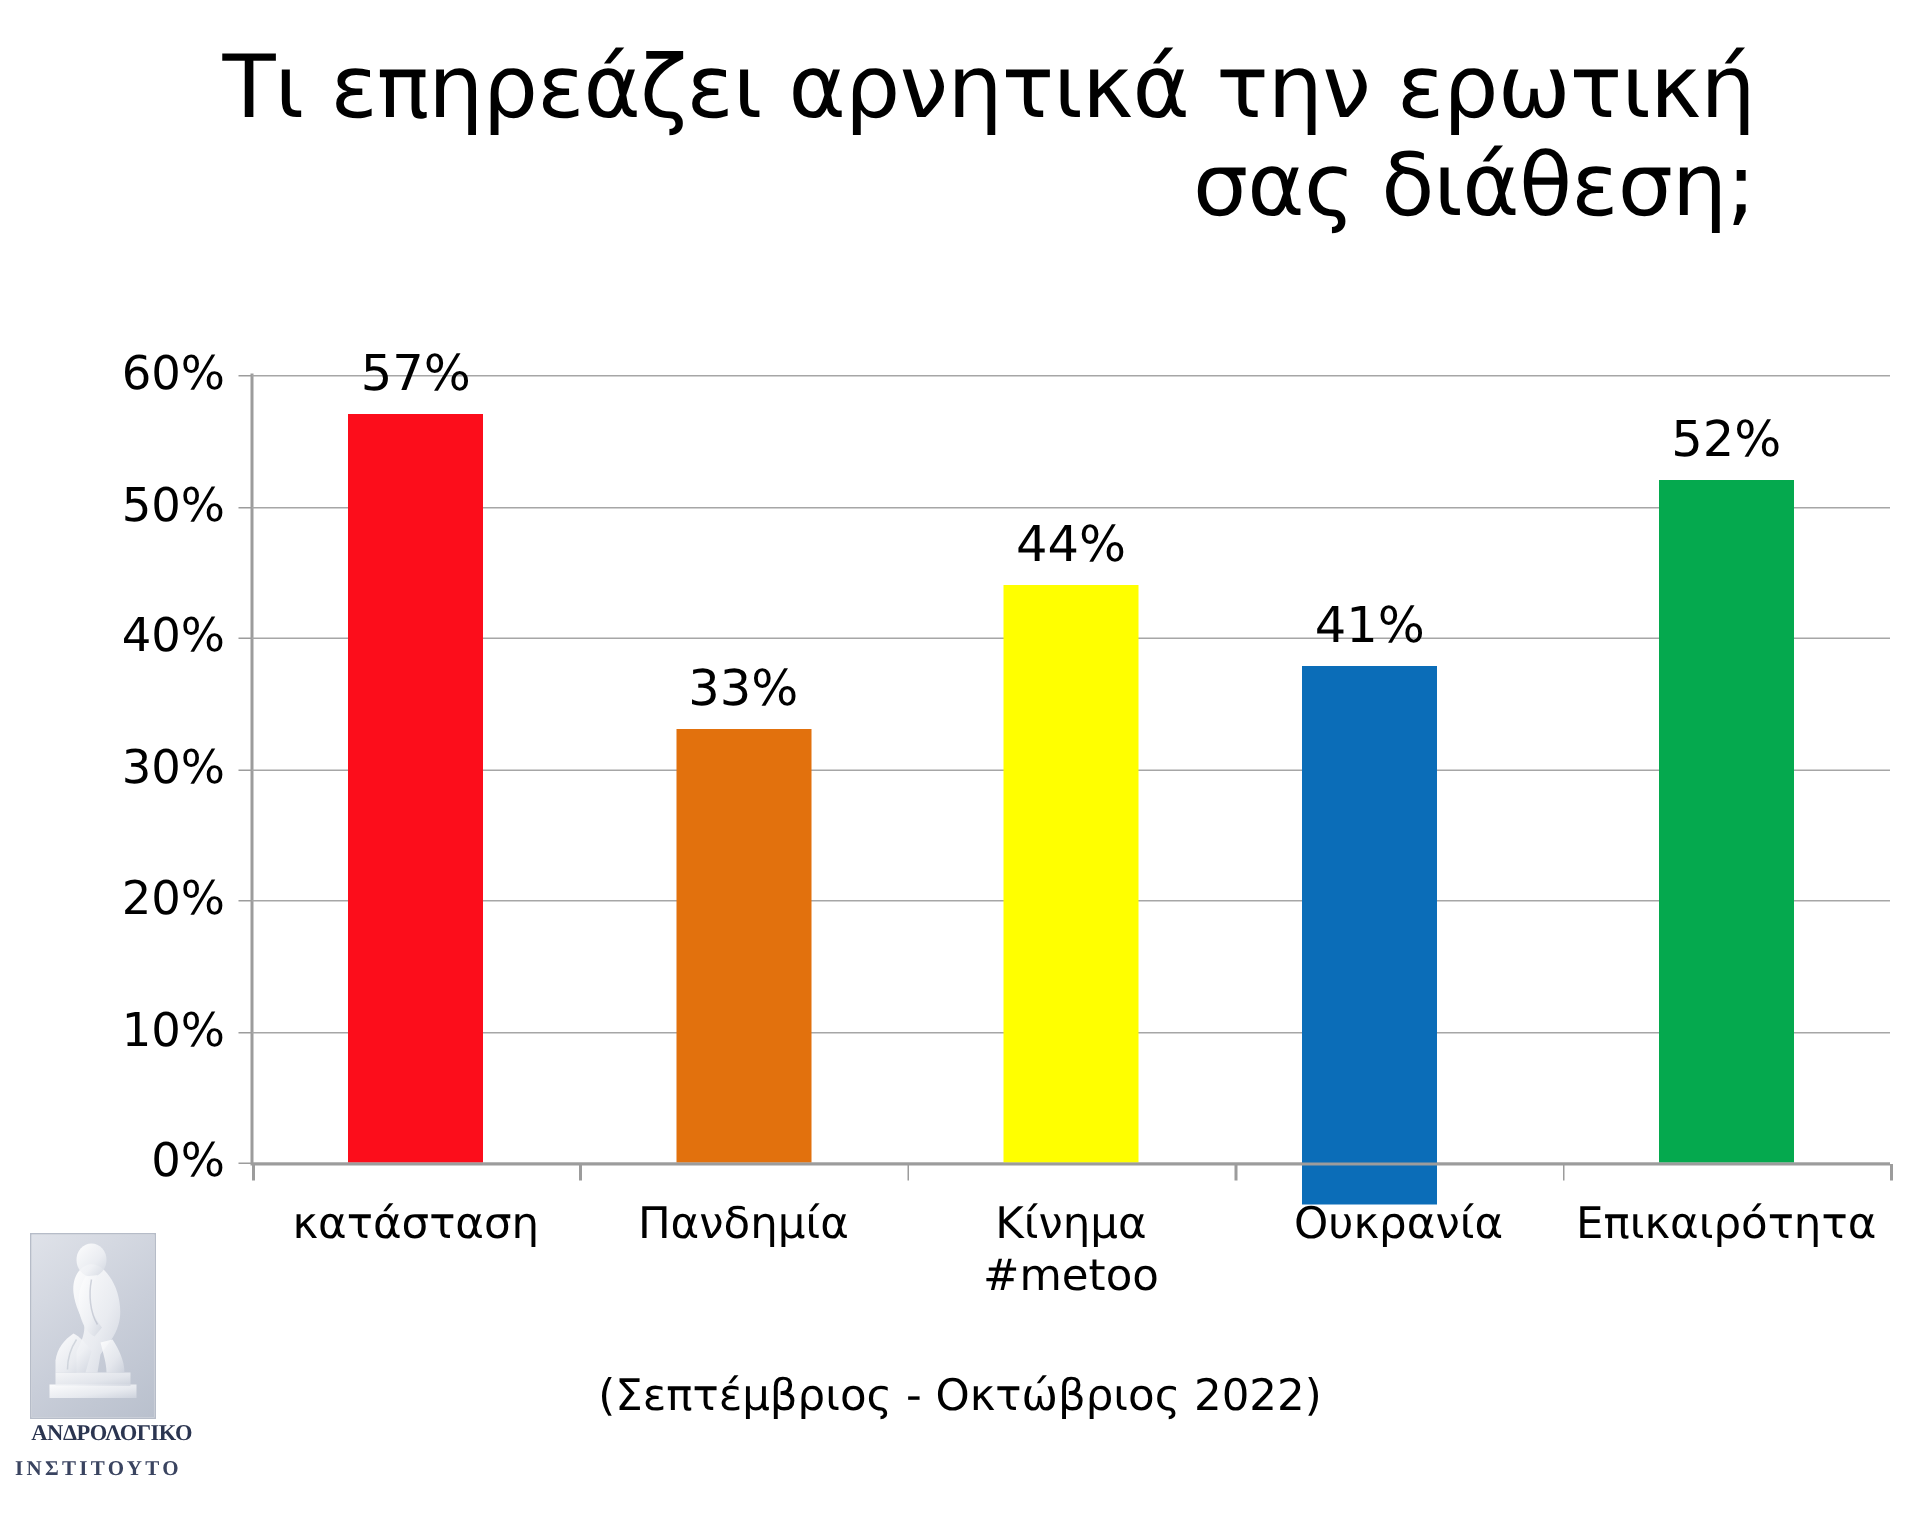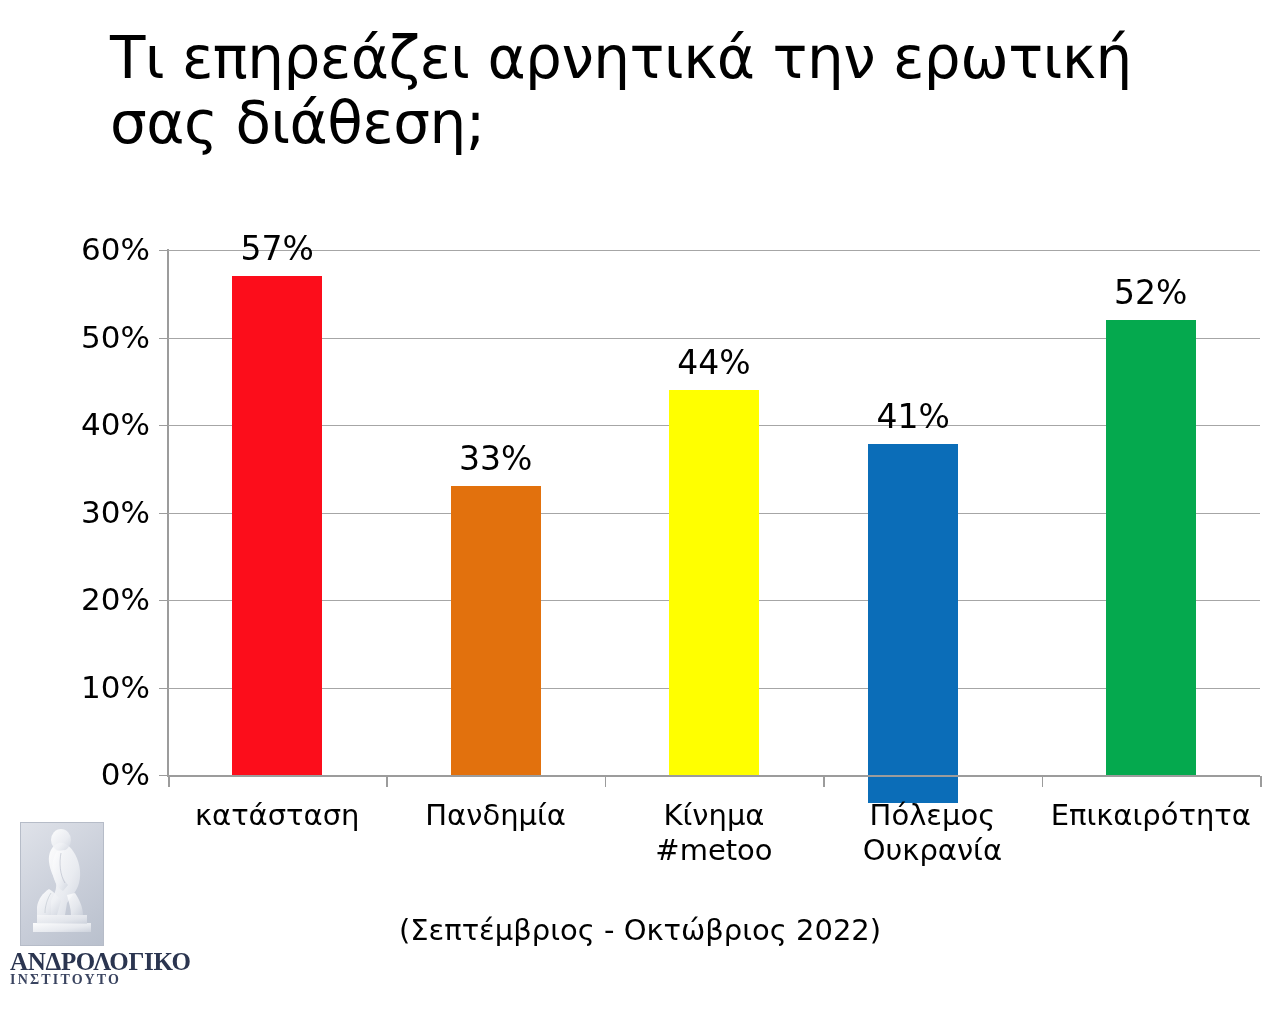--- a/index.html
+++ b/index.html
@@ -15,21 +15,21 @@
     font-family: "DejaVu Sans", "Liberation Sans", sans-serif;
     color: #000000;
   }
 
   
   #chart-title {
     position: absolute;
     left: 110px;
     top: 26px;
     width: 1060px;
-    text-align: left;
+    text-align: right;
     font-size: 58px;
     line-height: 1.12;
     font-weight: 400;
     letter-spacing: -0.5px;
     color: #000000;
   }
 
   
   #plot-area {
     position: absolute;
@@ -161,21 +161,21 @@
     background: linear-gradient(140deg, #dfe2e9 0%, #c9ced9 55%, #b9c0cd 100%);
     border: 1px solid #b6bcc8;
   }
   #logo-frame svg { display: block; }
   #logo-word1 {
     position: absolute;
     left: 0;
     top: 126px;
     width: 118px;
     text-align: right;
-    font-size: 25px;
+    font-size: 15px;
     letter-spacing: -0.3px;
     font-weight: 700;
     color: #2b3550;
     font-family: "Liberation Serif", "DejaVu Serif", serif;
   }
   #logo-word2 {
     position: absolute;
     left: 0;
     top: 150px;
     width: 118px;
@@ -254,21 +254,20 @@
     <div class="cat-label" style="left: 168px; width: 218.4px;">
       <div>κατάσταση</div>
     </div>
     <div class="cat-label" style="left: 386.4px; width: 218.4px;">
       <div>Πανδημία</div>
     </div>
     <div class="cat-label" style="left: 604.8px; width: 218.4px;">
       <div>Κίνημα #metoo</div>
     </div>
     <div class="cat-label" style="left: 823.2px; width: 218.4px;">
-      <div>Πόλεμος</div>
       <div>Ουκρανία</div>
     </div>
     <div class="cat-label" style="left: 1041.6px; width: 218.4px;">
       <div>Επικαιρότητα</div>
     </div>
   </div>
 
 <div id="footnote">
   <div>(Σεπτέμβριος - Οκτώβριος 2022)</div>
 </div>

